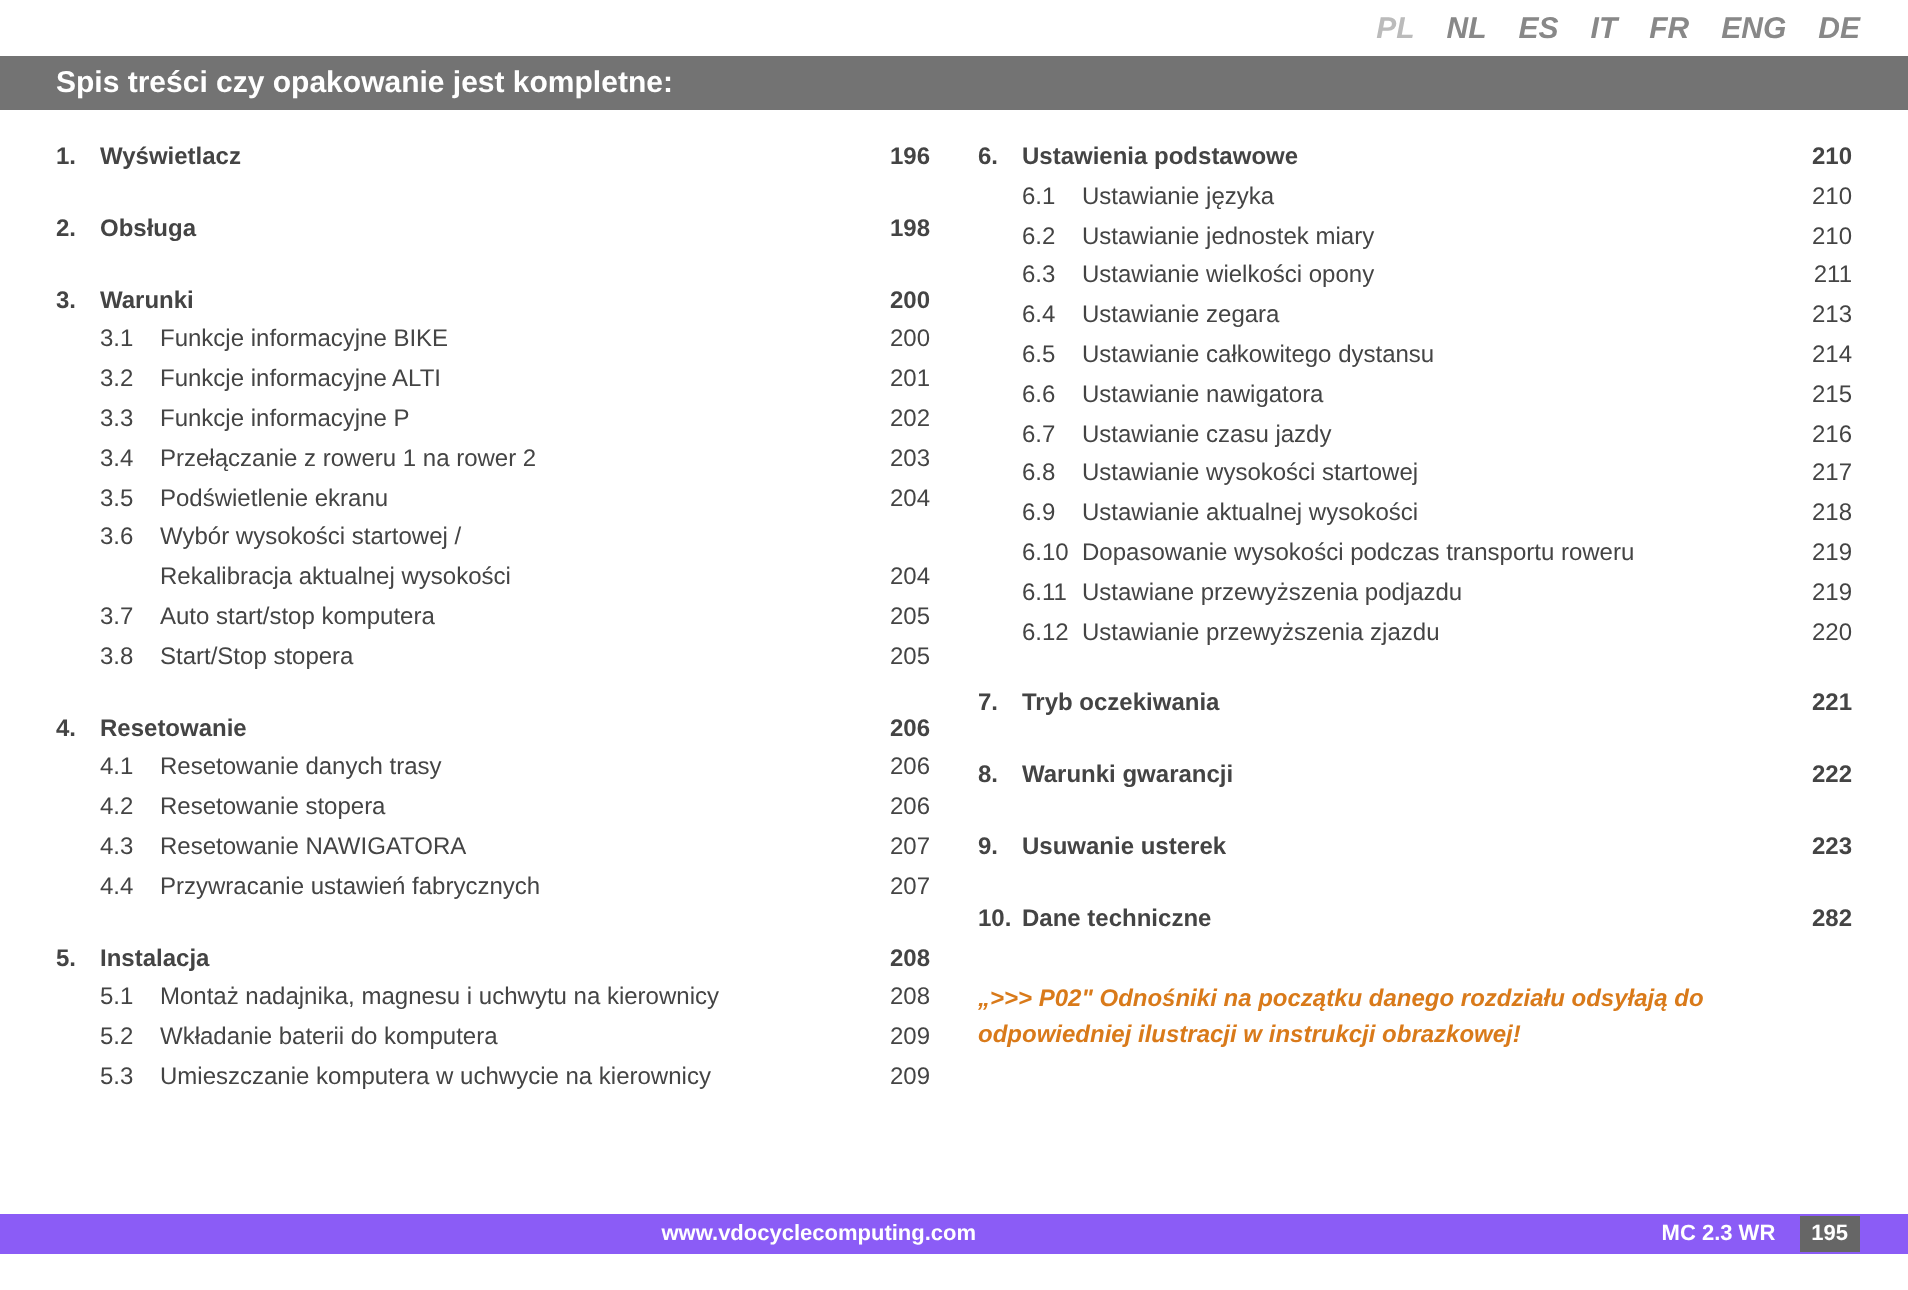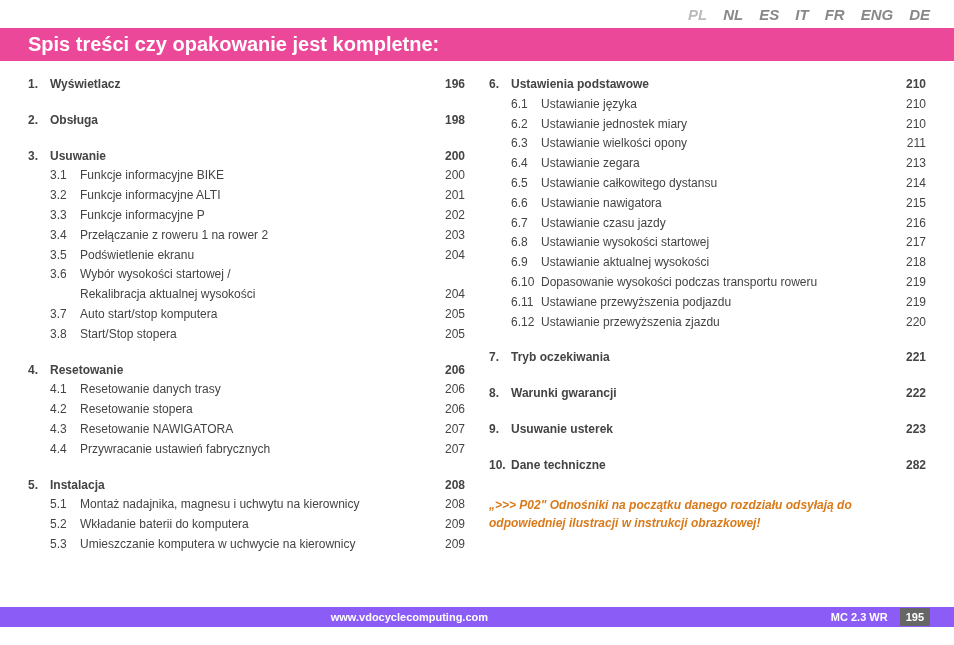--- a/index.html
+++ b/index.html
@@ -21,24 +21,24 @@
     gap: 16px;
     padding-right: 24px;
     font-size: 15px;
     font-style: italic;
     font-weight: bold;
     color: #888;
   }
   .lang-bar span { cursor: default; }
   .lang-bar .active { color: #bbb; }
   .title-bar {
-    background: #ec4899;
+    background: #737373;
     color: #fff;
     padding: 5px 28px;
-    font-size: 20px;
+    font-size: 15px;
     font-weight: bold;
   }
   .content {
     display: flex;
     padding: 14px 28px 0 28px;
     gap: 24px;
     height: 540px;
   }
   .col { flex: 1; }
   .section { margin-bottom: 16px; }
@@ -112,21 +112,21 @@
         <div class="section">
           <div class="section-head">
             <span class="snum">2.</span>
             <span class="label">Obsługa</span>
             <span class="pg">198</span>
           </div>
         </div>
         <div class="section">
           <div class="section-head">
             <span class="snum">3.</span>
-            <span class="label">Usuwanie</span>
+            <span class="label">Warunki</span>
             <span class="pg">200</span>
           </div>
           <div class="sub-line">
             <span class="sub-indent"></span>
             <span class="subnum">3.1</span>
             <span class="label">Funkcje informacyjne BIKE</span>
             <span class="pg">200</span>
           </div>
           <div class="sub-line">
             <span class="sub-indent"></span>

